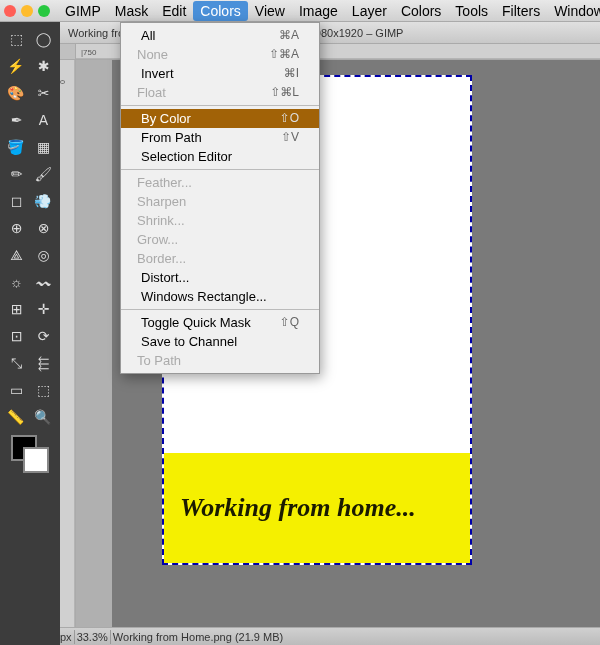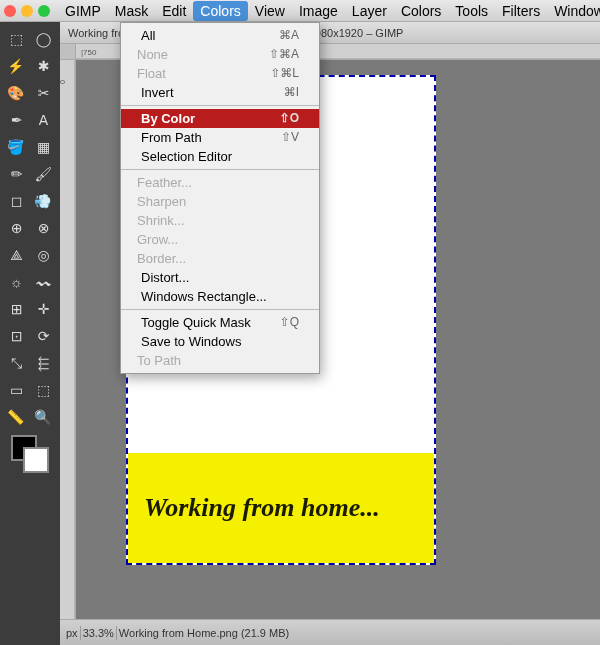--- a/index.html
+++ b/index.html
@@ -48,46 +48,46 @@
       height: 22px; display: flex; align-items: center; padding: 0 8px;
       font-size: 11px; color: #333;
     }
 
     
     .ruler-corner { width: 16px; height: 16px; background: #c0c0c0; border-right: 1px solid #aaa; border-bottom: 1px solid #aaa; flex-shrink: 0; }
     .ruler-row { display: flex; justify-content: flex-end; }
     .ruler-h { flex: 1; height: 16px; background: #d0d0d0; border-bottom: 1px solid #aaa; overflow: hidden; position: relative; }
     .ruler-v { width: 16px; background: #d0d0d0; border-right: 1px solid #aaa; overflow: hidden; position: relative; }
 
-    .canvas-area { flex: 1; display: flex; overflow: hidden; }
+    .canvas-area { flex: 1; display: flex; overflow: hidden; gap: 36px; }
     .canvas-container { flex: 1; background: #7a7a7a; overflow: hidden; position: relative; }
 
     
     .dropdown-menu {
       position: absolute; top: 22px; left: 120px; z-index: 200;
       background: #f0f0f0; border: 1px solid #999;
       box-shadow: 2px 4px 12px rgba(0,0,0,0.35);
       min-width: 200px; padding: 3px 0;
     }
     .menu-sep { height: 1px; background: #bbb; margin: 3px 0; }
     .menu-entry {
       display: flex; align-items: flex-start; justify-content: space-between;
       padding: 2px 20px 2px 20px; cursor: pointer; font-size: 13px; color: #000;
       white-space: nowrap;
     }
     .menu-entry.disabled { color: #aaa; pointer-events: none; padding-left: 16px; }
-    .menu-entry.highlighted { background: #b91c1c; color: #fff; font-weight: bold; }
+    .menu-entry.highlighted { background: #a16207; color: #fff; }
     .menu-entry .shortcut { color: #666; font-size: 12px; margin-left: 20px; }
     .menu-entry.highlighted .shortcut { color: #ddd; }
 
     
     .statusbar {
-      height: 26px; background: linear-gradient(to bottom, #d0d0d0, #bbb);
+      height: 18px; background: linear-gradient(to bottom, #d0d0d0, #bbb);
       border-top: 1px solid #aaa; display: flex; align-items: center;
-      padding: 0 6px; font-size: 11px; color: #333; gap: 2px;
+      padding: 0 0; font-size: 11px; color: #333; gap: 2px;
     }
     .statusbar-sep { width: 1px; height: 14px; background: #999; }
   </style>
 </head>
 <body>
 
 <div class="menubar">
   <div class="traffic-light">
     <button class="tl-btn tl-close"></button>
     <button class="tl-btn tl-min"></button>
@@ -229,27 +229,27 @@
 
 <div class="dropdown-menu">
   <div class="menu-entry">
     <span>All</span>
     <span class="shortcut">⌘A</span>
   </div>
   <div class="menu-entry disabled">
     <span>None</span>
     <span class="shortcut">⇧⌘A</span>
   </div>
+  <div class="menu-entry">
+    <span>Invert</span>
+    <span class="shortcut">⌘I</span>
+  </div>
   <div class="menu-entry disabled">
     <span>Float</span>
     <span class="shortcut">⇧⌘L</span>
-  </div>
-  <div class="menu-entry">
-    <span>Invert</span>
-    <span class="shortcut">⌘I</span>
   </div>
   <div class="menu-sep"></div>
   <div class="menu-entry highlighted">
     <span>By Color</span>
     <span class="shortcut">⇧O</span>
   </div>
   <div class="menu-entry">
     <span>From Path</span>
     <span class="shortcut">⇧V</span>
   </div>
@@ -278,18 +278,18 @@
   </div>
   <div class="menu-entry">
     <span>Windows Rectangle...</span>
   </div>
   <div class="menu-sep"></div>
   <div class="menu-entry">
     <span>Toggle Quick Mask</span>
     <span class="shortcut">⇧Q</span>
   </div>
   <div class="menu-entry">
-    <span>Save to Windows</span>
+    <span>Save to Channel</span>
   </div>
   <div class="menu-entry disabled">
     <span>To Path</span>
   </div>
 </div>
 
 </body></html>

